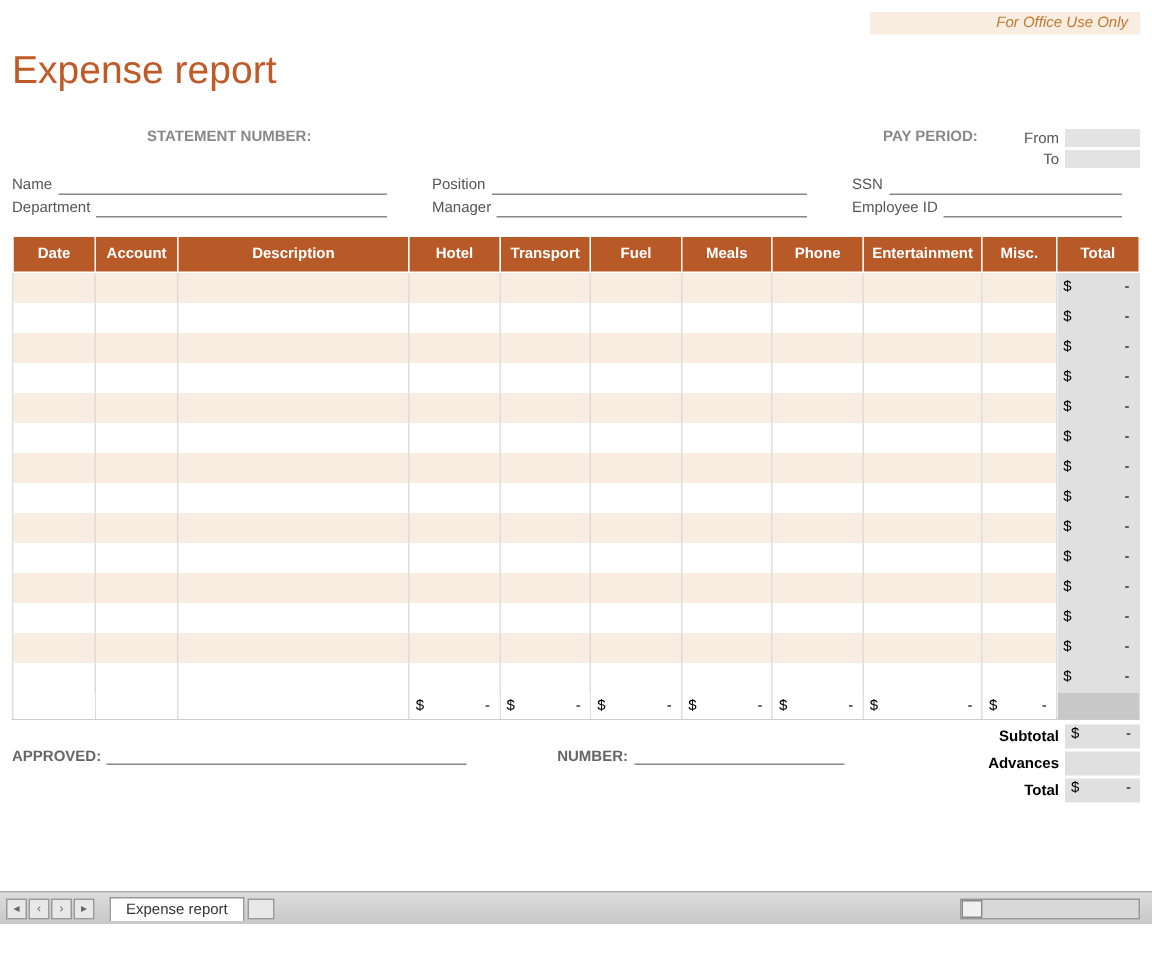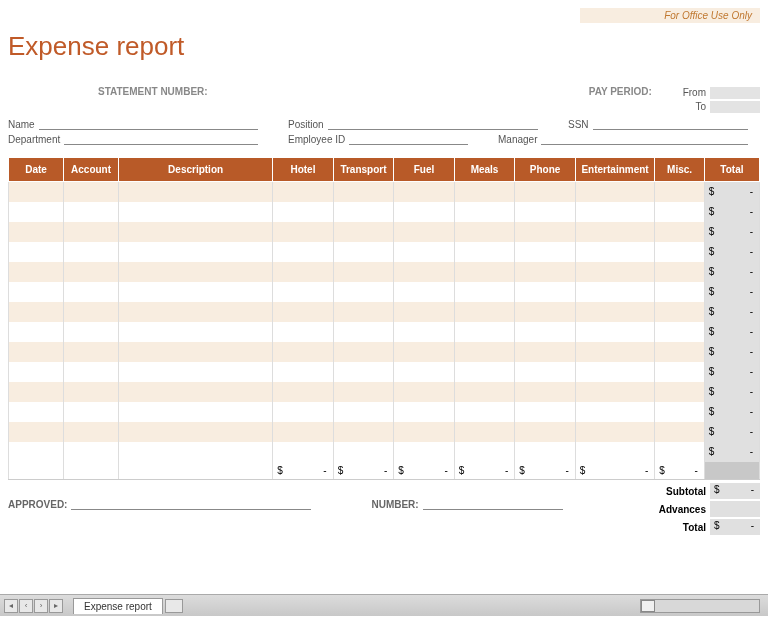--- a/index.html
+++ b/index.html
@@ -12,21 +12,21 @@
 .purpose-sec { display: flex; align-items: center; gap: 6px; }
 .purpose-input { border: 2px solid #000; width: 180px; height: 20px; }
 .stmt-sec { margin-left: 90px; }
 .pay-sec { margin-left: auto; text-align: right; }
 .pay-label { color: #888; font-weight: bold; font-size: 10px; display: inline-block; margin-right: 28px; vertical-align: top; }
 .pay-fields { display: inline-block; }
 .pay-row { font-size: 10px; color: #555; text-align: right; line-height: 14px; }
 .pay-box { background: #e3e3e3; width: 50px; height: 12px; display: inline-block; margin-left: 4px; vertical-align: middle; }
 .emp-title { color: #888; font-size: 10px; font-weight: bold; margin-top: 14px; margin-bottom: 5px; }
 .emp-row { display: flex; margin-bottom: 3px; }
-.emp-field { display: flex; align-items: center; }
+.emp-field { display: flex; align-items: flex-start; }
 .emp-label { color: #555; font-size: 10px; margin-right: 4px; white-space: nowrap; }
 .emp-line { border-bottom: 1px solid #888; height: 12px; }
 .f1 { width: 250px; }
 .f2 { width: 250px; margin-left: 30px; }
 .f3 { width: 180px; margin-left: 30px; }
 .table { width: 100%; border-collapse: collapse; margin-top: 12px; }
 .table th { background: #b85a28; color: #fff; font-size: 10px; font-weight: bold; padding: 6px 2px; border: 1px solid #fff; text-align: center; }
 .table td { height: 20px; border-left: 1px solid #ddd; border-right: 1px solid #ddd; padding: 0 4px; font-size: 10px; }
 .table tr.stripe td { background: #f8ede0; }
 .table tr.white td { background: #fff; }
@@ -88,26 +88,26 @@
     <div class="emp-field f3">
         <span class="emp-label">SSN</span>
         <div class="emp-line" style="flex:1"></div>
       </div>
   </div>
   <div class="emp-row">
     <div class="emp-field f1">
         <span class="emp-label">Department</span>
         <div class="emp-line" style="flex:1"></div>
       </div>
+    <div class="emp-field f2">
+        <span class="emp-label">Manager</span>
+        <div class="emp-line" style="flex:1"></div>
+      </div>
     <div class="emp-field f3">
         <span class="emp-label">Employee ID</span>
-        <div class="emp-line" style="flex:1"></div>
-      </div>
-    <div class="emp-field f2">
-        <span class="emp-label">Manager</span>
         <div class="emp-line" style="flex:1"></div>
       </div>
   </div>
 
   <table class="table">
     <thead>
         <tr id="hdr">
           <th class="c-date">Date</th>
           <th class="c-acct">Account</th>
           <th class="c-desc">Description</th>

